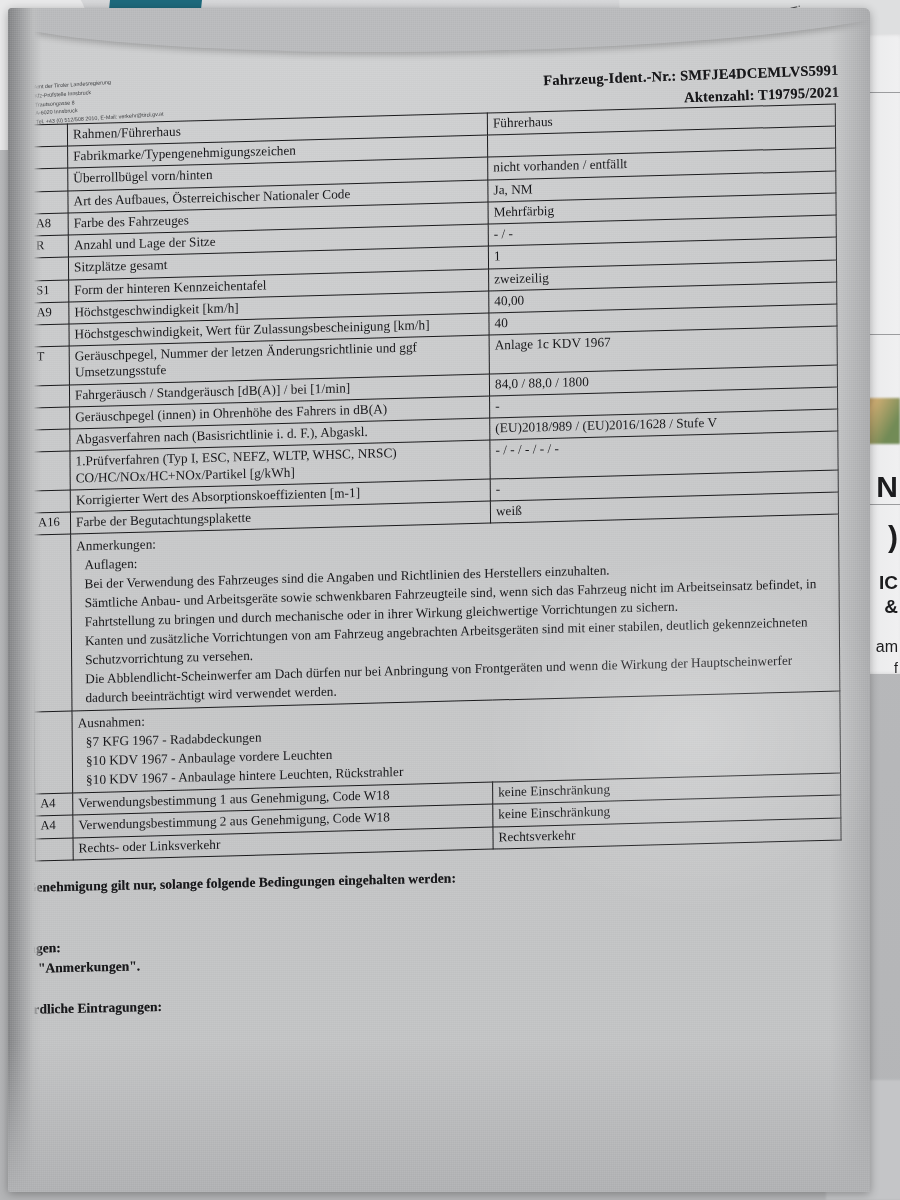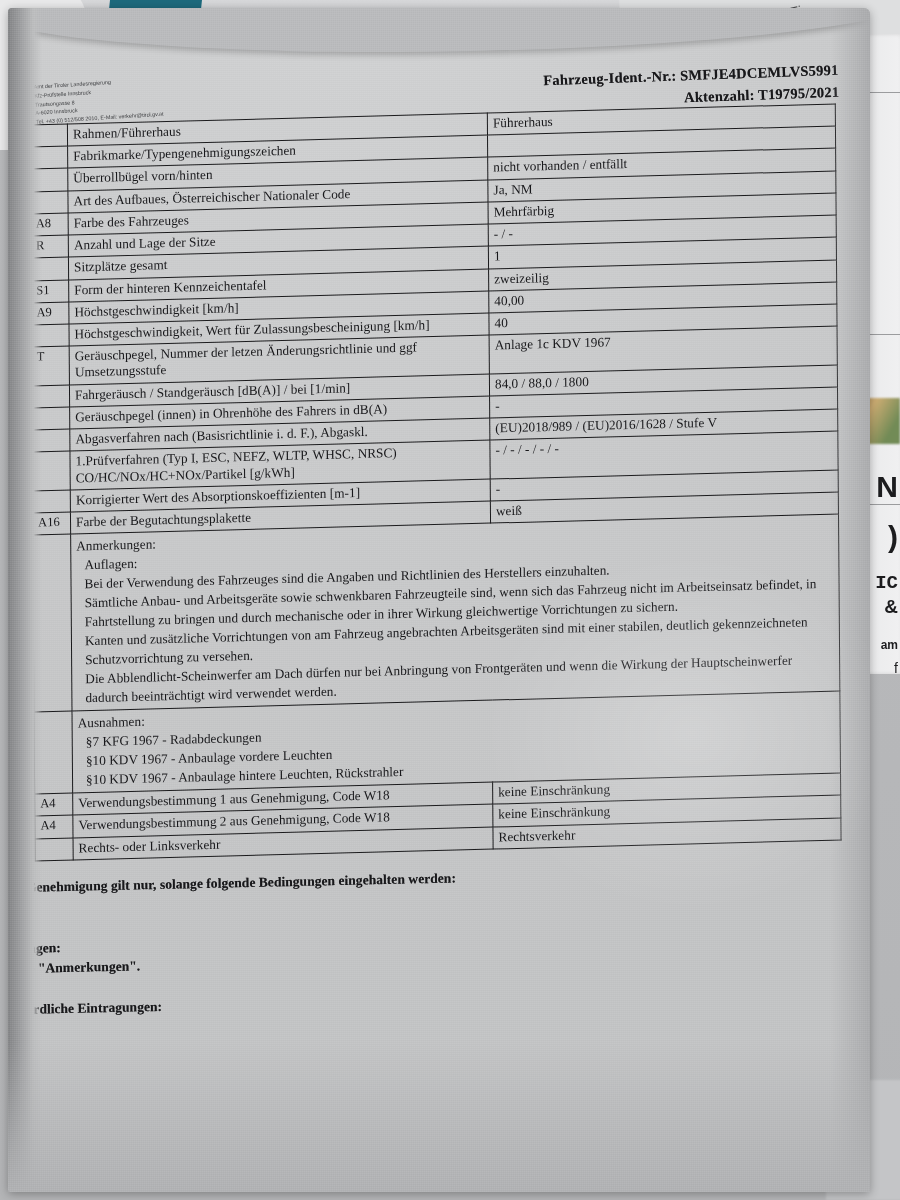--- a/index.html
+++ b/index.html
@@ -230,23 +230,23 @@
     <span style="top:120px;">3, D-</span>
     <span style="top:144px;">-0</span>
     <span style="top:168px;">9-20</span>
     <span style="top:192px; color:#4b5bbf;">icturi</span>
     <div class="bg-right-rule" style="top:300px;"></div>
     <div class="bg-right-rule" style="top:470px;"></div>
   </div>
   <div class="bg-right-photo"></div>
   <div class="bg-right-big" style="top:470px; font-size:30px;">N</div>
   <div class="bg-right-big" style="top:520px; font-size:30px;">)</div>
-  <div class="bg-right-big" style="top:572px; font-size:19px;font-family:Liberation Mono, monospace;">IC</div>
+  <div class="bg-right-big" style="top:572px; font-size:19px;">IC</div>
   <div class="bg-right-big" style="top:596px; font-size:19px;">&amp;</div>
-  <div class="bg-right-big" style="top:638px; font-size:12px; font-weight:bold;">am</div>
+  <div class="bg-right-big" style="top:638px; font-size:16px; font-weight:normal;">am</div>
   <div class="bg-right-big" style="top:660px; font-size:14px; font-weight:normal;">f</div>
   <div class="bg-bottom-doc"></div>
 
   <div class="sheet">
     <div class="sheet-top-curve"></div>
 
     <div class="doc">
 
       <div class="letterhead">
         <div>Amt der Tiroler Landesregierung</div>

